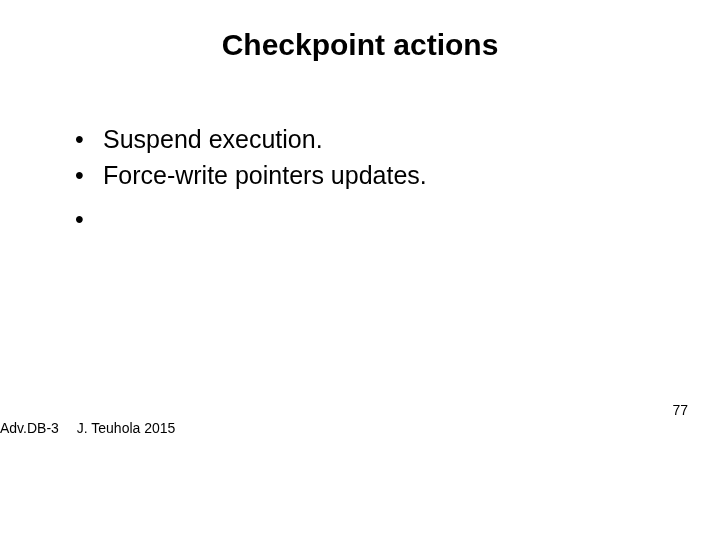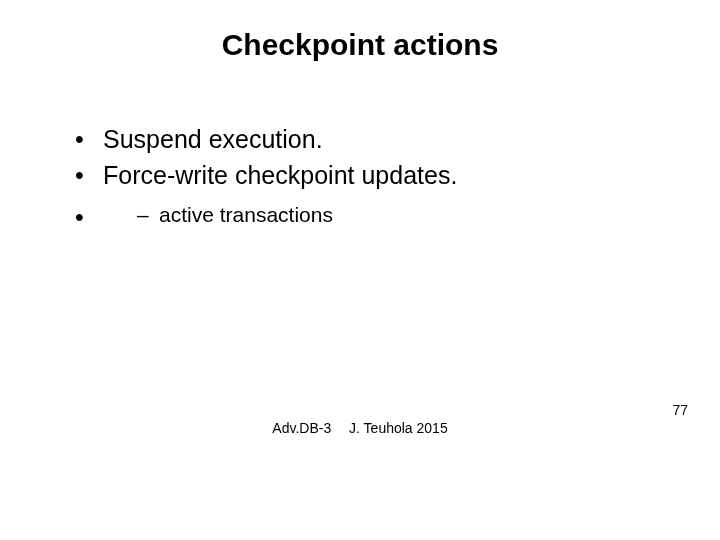--- a/index.html
+++ b/index.html
@@ -70,21 +70,21 @@
     position: absolute;
     left: 0;
     top: 0;
     font-size: 21px;
   }
   .footer-center {
     position: absolute;
     bottom: 24px;
     left: 0;
     width: 720px;
-    text-align: center;
+    text-align: left;
     font-size: 14px;
   }
   .footer-center .course {
     margin-right: 14px;
   }
   .footer-right {
     position: absolute;
     bottom: 42px;
     right: 32px;
     font-size: 14px;
@@ -93,24 +93,23 @@
 </head>
 <body>
 
 <div class="slide">
 
   <div class="title">Checkpoint actions</div>
 
   <div class="content">
     <ul class="main">
       <li>Suspend execution.</li>
-      <li>Force-write checkpoint updates.</li>
+      <li>Force-write pointers updates.</li>
       <li>
         <ul class="sub">
-          <li>active transactions</li>
         </ul>
       </li>
     </ul>
   </div>
 
   <div class="footer-center">
     <span class="course">Adv.DB-3</span>
     <span>J. Teuhola 2015</span>
   </div>
   <div class="footer-right">77</div>

